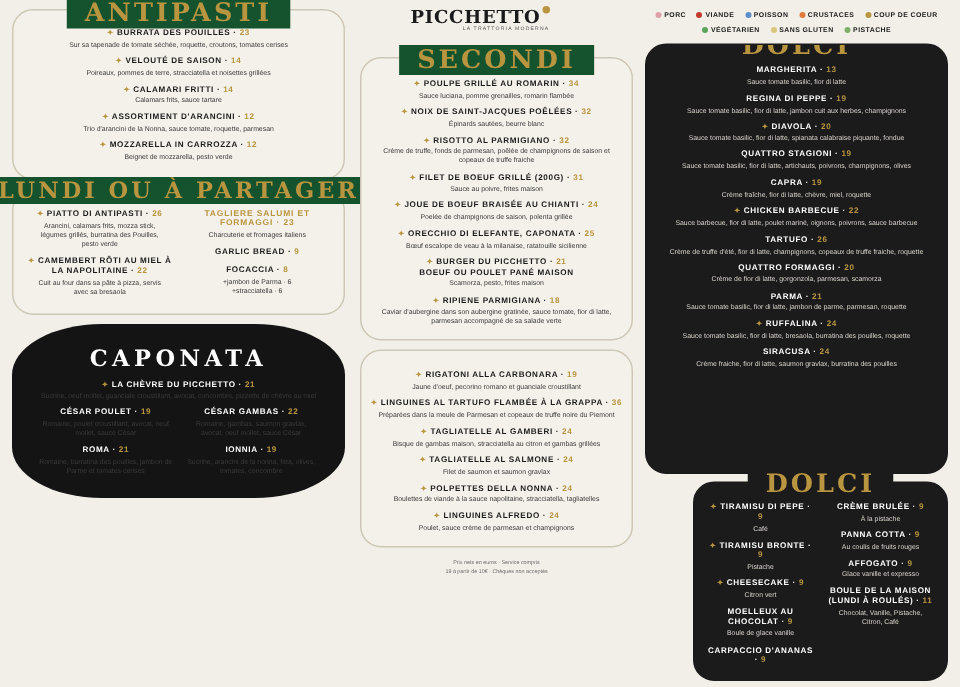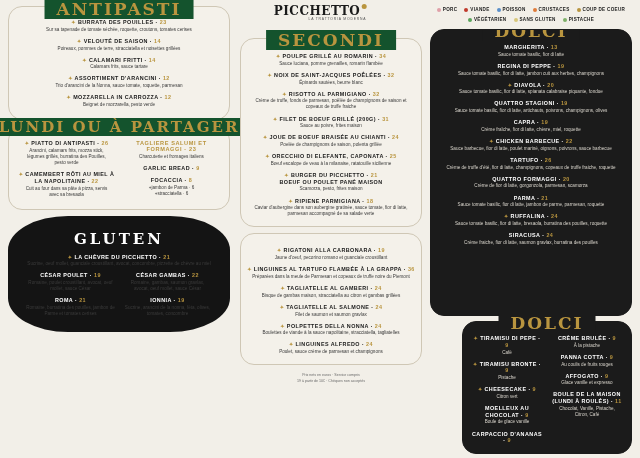--- a/index.html
+++ b/index.html
@@ -218,21 +218,21 @@
               <span>FOCACCIA</span> · <span class="pr">8</span>
             </div>
             <div class="dish-desc" style="white-space:pre-line">+jambon de Parma · 6
 +stracciatella · 6</div>
           </div>
         </div>
       </div>
     </div>
 
     <div class="salades">
-      <div class="sec-title white">GLUTEN</div>
+      <div class="sec-title white">CAPONATA</div>
       <div class="sal-grid">
         <div class="dish" style="width:100%">
           <div class="dish-name">
             <span class="leaf">✦</span>
             <span>LA CHÈVRE DU PICCHETTO</span> · <span class="pr">21</span>
           </div>
           <div class="dish-desc">Sucrine, oeuf mollet, guanciale croustillant, avocat, concombre, pizzette de chèvre au miel</div>
         </div>
         <div class="dish">
           <div class="dish-name">

